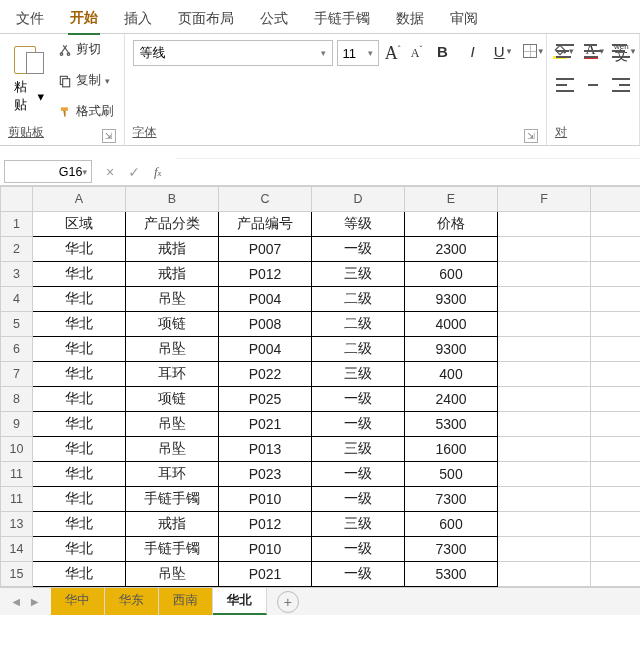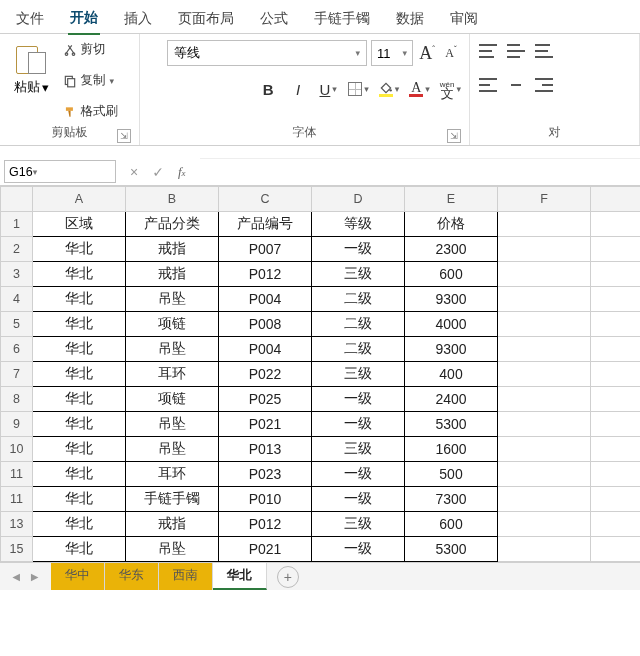--- a/index.html
+++ b/index.html
@@ -17,44 +17,45 @@
     align-items: center;
     gap: 22px;
     padding: 6px 14px 0 14px;
     font-size: 14px;
     color: #444;
     border-bottom: 1px solid #d0d0d0;
     height: 34px;
   }
   .tabs .tab { padding: 4px 2px 6px; cursor: default; }
   .tabs .tab.active {
-    color: #0c4a6e;
+    color: #a16207;
     font-weight: 600;
     border-bottom: 2px solid #2d7a3d;
   }
   
   .ribbon {
     display: flex;
     align-items: stretch;
     background: #fff;
     border-bottom: 1px solid #cfcfcf;
   }
   .group {
     display: flex;
     flex-direction: column;
     border-right: 1px solid #e1e1e1;
     padding: 6px 8px 0 8px;
   }
   .group-body { display: flex; align-items: flex-start; gap: 6px; flex: 1; }
   .group-label {
-    text-align: center;
+    text-align: left;
     font-size: 12px;
     color: #555;
     padding: 3px 0 4px;
     position: relative;
+    text-decoration: underline;
   }
   .dlg-launcher {
     position: absolute;
     right: 0;
     bottom: 2px;
     width: 14px; height: 14px;
     border: 1px solid #aaa;
     font-size: 9px;
     color: #777;
     display: flex; align-items: center; justify-content: center;
@@ -115,22 +116,22 @@
   .alined { width: 18px; height: 14px; display: flex; flex-direction: column; justify-content: space-between; }
   .alined span { display: block; height: 2px; background: #555; }
   
   .fx-bar {
     display: flex; align-items: stretch; height: 28px;
     border-bottom: 1px solid #cfcfcf;
     background: #fff;
     margin-top: 12px;
   }
   .name-box {
-    width: 112px; border: 1px solid #bfbfbf; margin: 2px 0 2px 4px;
-    display: flex; align-items: center; justify-content: flex-start;
+    width: 88px; border: 1px solid #bfbfbf; margin: 2px 0 2px 4px;
+    display: flex; align-items: center; justify-content: flex-end;
     padding: 0 4px; font-size: 12.5px;
   }
   .fx-btns { display: flex; align-items: center; gap: 14px; padding: 0 14px; color: #999; }
   .fx-btns .fx { font-style: italic; font-family: serif; color: #666; }
   .fx-input { flex: 1; border-top: 1px solid #eee; }
   
   .grid-wrap { position: relative; }
   table.sheet { border-collapse: collapse; table-layout: fixed; width: 640px; }
   .sheet th, .sheet td {
     border: 1px solid #cfcfcf;
@@ -234,21 +235,21 @@
         </div>
       </div>
     </div>
     <div class="group-label">
       <span>剪贴板</span>
       <span class="dlg-launcher">⇲</span>
     </div>
   </div>
 
   <div class="group font-group">
-    <div class="group-body" style="flex-direction:column;align-items:flex-end">
+    <div class="group-body" style="align-items:flex-start">
       <div class="font-row1">
         <div class="font-name">
           <span>等线</span>
           <span class="dd-caret">▾</span>
         </div>
         <div class="font-size">
           <span>11</span>
           <span class="dd-caret">▾</span>
         </div>
         <div class="fbtn">
@@ -525,20 +526,30 @@
           <th class="rowhdr">13</th>
           <td class="bordered">华北</td>
           <td class="bordered">戒指</td>
           <td class="bordered">P012</td>
           <td class="bordered">三级</td>
           <td class="bordered">600</td>
           <td class="empty"></td>
           <td class="empty"></td>
         </tr>
         <tr>
+          <th class="rowhdr">14</th>
+          <td class="bordered">华北</td>
+          <td class="bordered">手链手镯</td>
+          <td class="bordered">P010</td>
+          <td class="bordered">一级</td>
+          <td class="bordered">7300</td>
+          <td class="empty"></td>
+          <td class="empty"></td>
+        </tr>
+        <tr>
           <th class="rowhdr">15</th>
           <td class="bordered">华北</td>
           <td class="bordered">吊坠</td>
           <td class="bordered">P021</td>
           <td class="bordered">一级</td>
           <td class="bordered">5300</td>
           <td class="empty"></td>
           <td class="empty"></td>
         </tr>
       </tbody>

